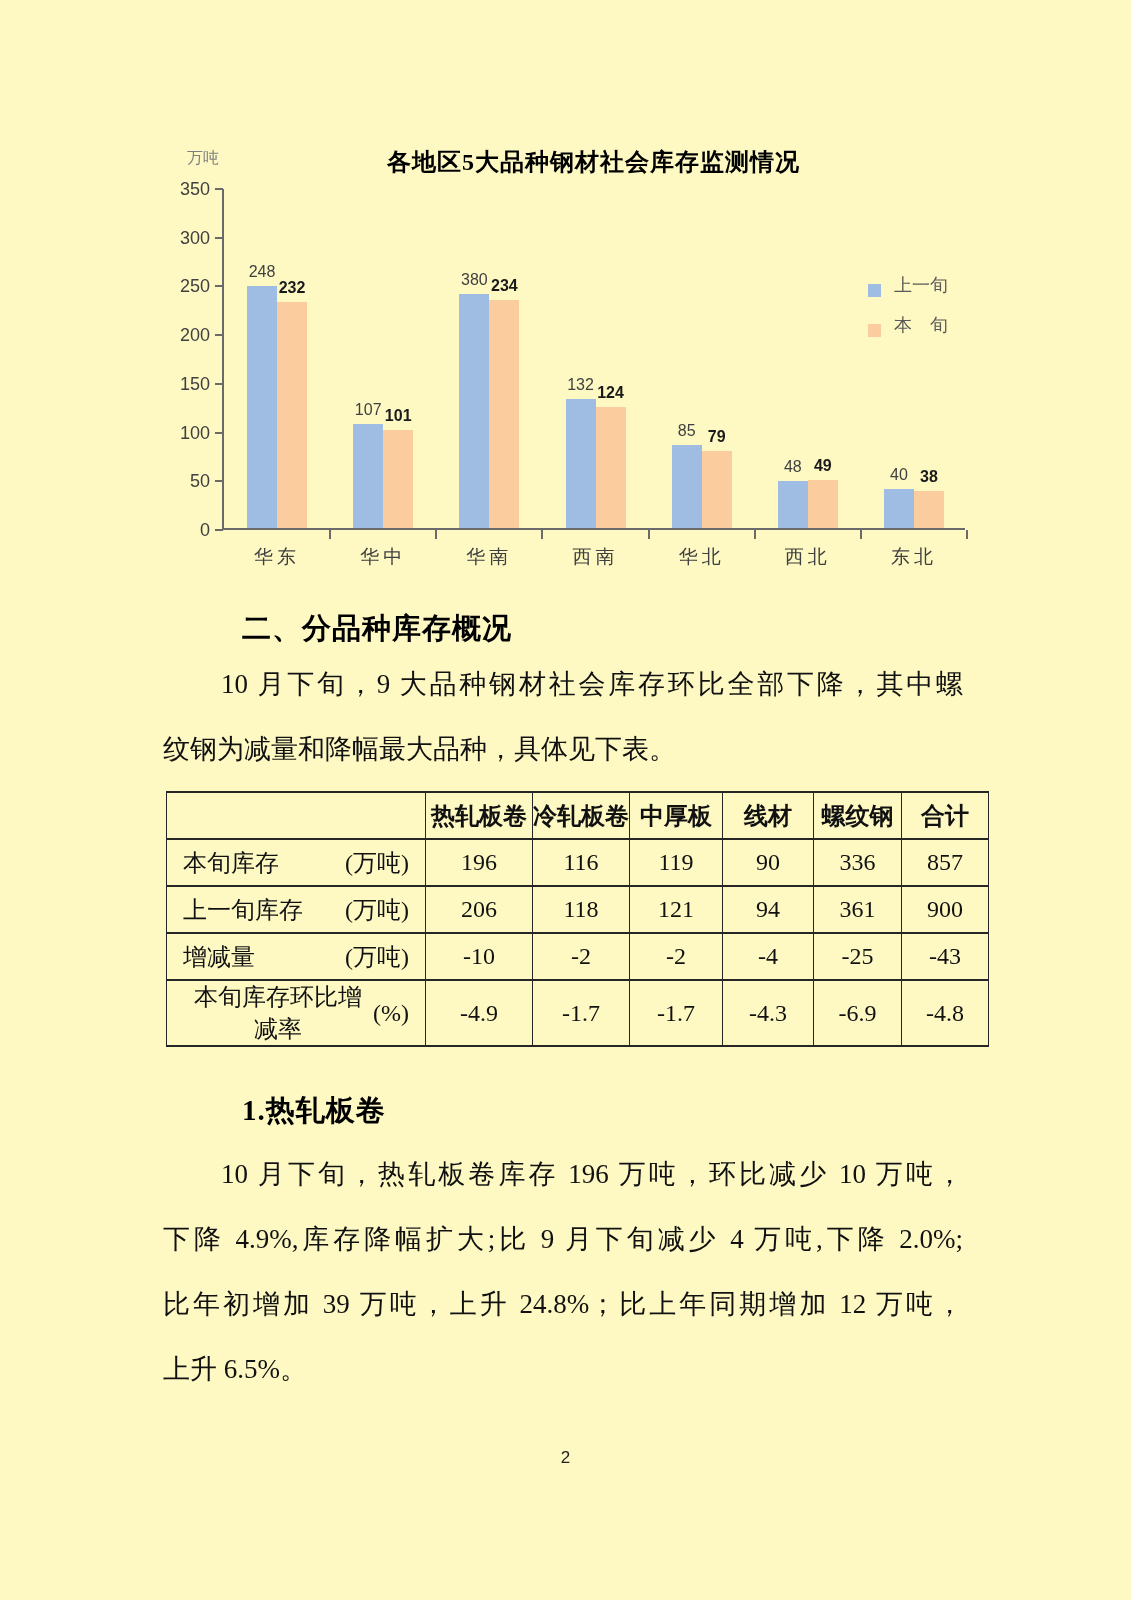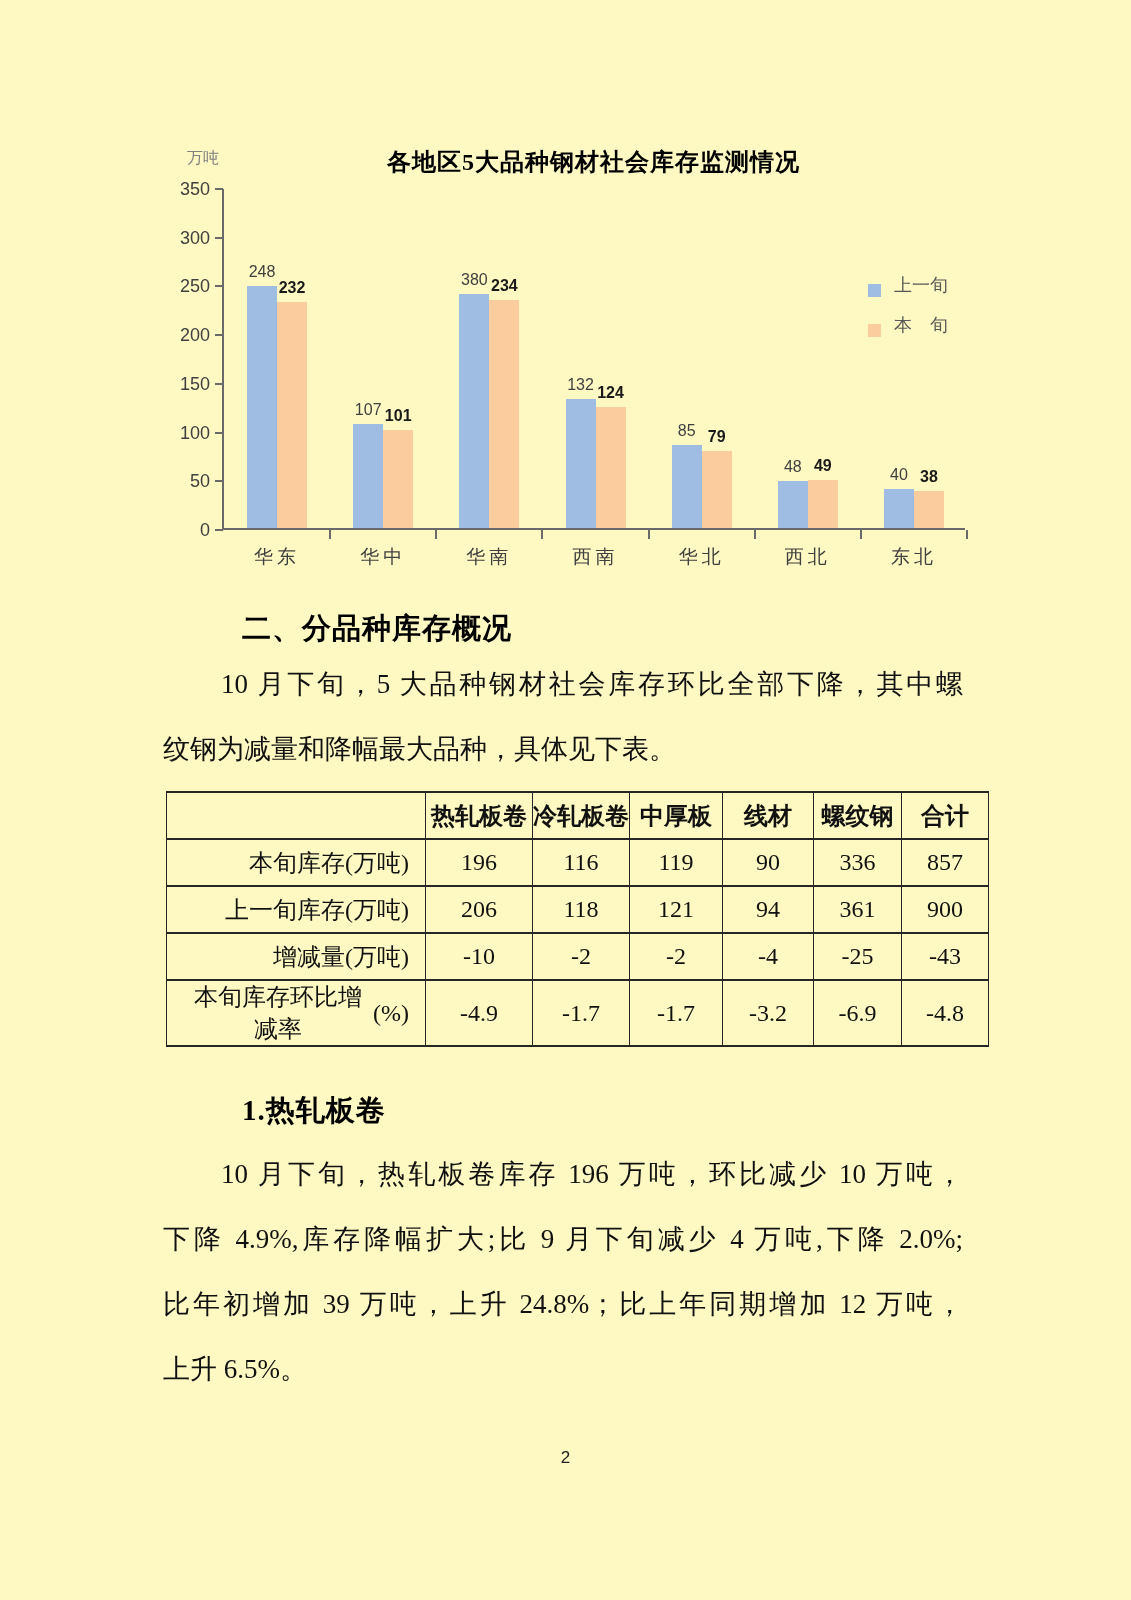--- a/index.html
+++ b/index.html
@@ -45,21 +45,21 @@
   .para-line.justify { text-align:justify; text-align-last:justify; }
   .para-line.indent  { text-indent:58px; }
 
   
   .inv-table { position:absolute; left:166px; top:791px; width:822px;
                border-collapse:collapse; table-layout:fixed; font-size:24px; color:#111; }
   .inv-table th, .inv-table td { border-left:1px solid #262626; border-right:1px solid #262626;
                border-top:2px solid #262626; border-bottom:2px solid #262626;
                height:47px; text-align:center; vertical-align:middle; font-weight:normal; }
   .inv-table th { font-weight:bold; }
-  .lbl-wrap { display:flex; justify-content:flex-end; align-items:center; padding:0 16px; }
+  .lbl-wrap { display:flex; justify-content:space-between; align-items:center; padding:0 16px; }
 
   .page-number { position:absolute; left:0; right:0; top:1448px; text-align:center;
                  font-size:17px; color:#222; font-family:"Liberation Sans","DejaVu Sans",sans-serif; }
 </style>
 </head>
 <body>
 
 <div class="page">
 
   <section class="chart">
@@ -133,21 +133,21 @@
         <div class="legend-item">
           <span class="legend-swatch" style="background: rgb(251, 205, 158);"></span>
           <span class="legend-label">本　旬</span>
         </div>
       </div>
   </section>
 
   <h2 class="h-section h-variety">二、分品种库存概况</h2>
 
   <div class="para para-variety">
-      <div class="para-line indent justify">10 月下旬，5 大品种钢材社会库存环比全部下降，其中螺</div>
+      <div class="para-line indent justify">10 月下旬，9 大品种钢材社会库存环比全部下降，其中螺</div>
       <div class="para-line">纹钢为减量和降幅最大品种，具体见下表。</div>
     </div>
 
   <table class="inv-table">
       <colgroup>
         <col style="width: 259px;">
         <col style="width: 107px;">
         <col style="width: 97px;">
         <col style="width: 93px;">
         <col style="width: 91px;">
@@ -211,21 +211,21 @@
         <tr>
           <td>
             <div class="lbl-wrap">
               <span>本旬库存环比增减率</span>
               <span>(%)</span>
             </div>
           </td>
           <td>-4.9</td>
           <td>-1.7</td>
           <td>-1.7</td>
-          <td>-3.2</td>
+          <td>-4.3</td>
           <td>-6.9</td>
           <td>-4.8</td>
         </tr>
       </tbody>
     </table>
 
   <h3 class="h-section h-hot">1.热轧板卷</h3>
 
   <div class="para para-hot">
       <div class="para-line indent justify">10 月下旬，热轧板卷库存 196 万吨，环比减少 10 万吨，</div>

